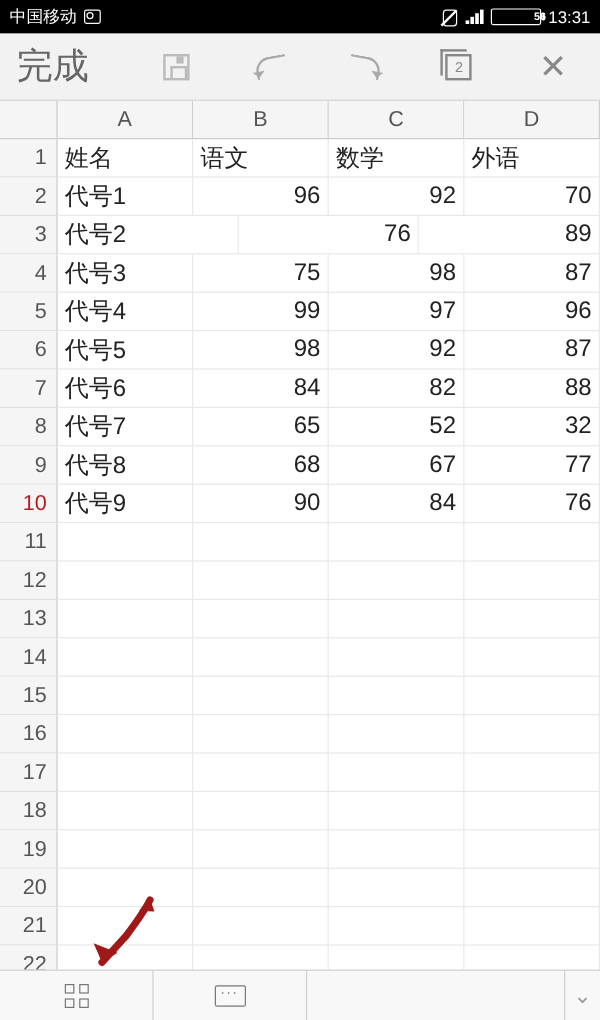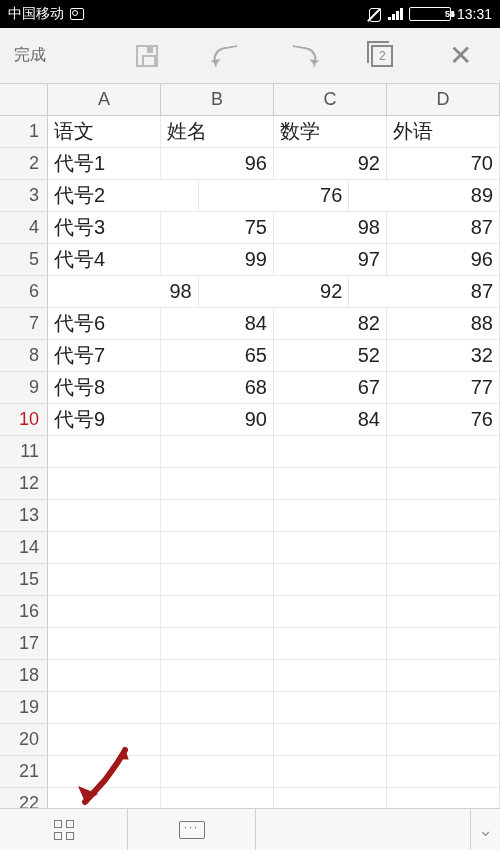--- a/index.html
+++ b/index.html
@@ -14,21 +14,21 @@
 .vibrate-icon::before { content: ""; position: absolute; width: 10px; height: 12px; border: 1.5px solid #fff; border-radius: 3px; left: 3px; top: 2px; }
 .vibrate-icon::after { content: ""; position: absolute; width: 18px; height: 1.5px; background: #fff; top: 8px; left: -1px; transform: rotate(-45deg); }
 .signal-icon { display: flex; align-items: flex-end; gap: 1px; height: 12px; }
 .signal-icon span { width: 3px; background: #fff; }
 .signal-icon span:nth-child(1){height:3px} .signal-icon span:nth-child(2){height:6px} .signal-icon span:nth-child(3){height:9px} .signal-icon span:nth-child(4){height:12px}
 .battery-icon { width: 26px; height: 14px; border: 1.5px solid #fff; border-radius: 2px; position: relative; display: flex; align-items: center; justify-content: center; font-size: 9px; font-weight: bold; padding-left: 40px; }
 .battery-icon::after { content: ""; position: absolute; right: -4px; top: 3px; width: 2px; height: 6px; background: #fff; border-radius: 0 1px 1px 0; }
 
 .toolbar { background: #f2f2f2; height: 56px; display: flex; align-items: center; border-bottom: 1px solid #d0d0d0; }
 .toolbar-btn { flex: 1; display: flex; align-items: center; justify-content: center; height: 100%; color: #888; font-size: 20px; }
-.done-btn { color: #666; font-size: 16px; padding-left: 14px; justify-content: flex-start; flex: 1.2; }
+.done-btn { color: #666; font-size: 30px; padding-left: 14px; justify-content: flex-start; flex: 1.2; }
 .save-icon { width: 22px; height: 22px; border: 2px solid #bbb; position: relative; }
 .save-icon::after { content: ""; position: absolute; bottom: 0; left: 4px; width: 10px; height: 8px; border: 2px solid #bbb; border-bottom: none; }
 .save-icon::before { content: ""; position: absolute; top: 0; right: 3px; width: 6px; height: 6px; background: #bbb; }
 .undo-arrow { width: 26px; height: 18px; border: 2px solid #aaa; border-bottom: none; border-right: none; border-radius: 12px 0 0 0; position: relative; transform: rotate(-10deg); }
 .undo-arrow::after { content: ""; position: absolute; left: -5px; bottom: -3px; border: 5px solid transparent; border-top-color: #aaa; }
 .redo-arrow { transform: scaleX(-1) rotate(-10deg); }
 .layers-icon { width: 22px; height: 22px; border: 2px solid #888; position: relative; display: flex; align-items: center; justify-content: center; font-size: 12px; color: #888; }
 .layers-icon::before { content: ""; position: absolute; top: -6px; left: -6px; width: 20px; height: 20px; border: 2px solid #888; border-right: none; border-bottom: none; }
 .close-icon { font-size: 28px; color: #888; font-weight: 300; }
 
@@ -100,22 +100,22 @@
   <div class="corner"></div>
   <div class="col-headers" id="col-headers">
       <div class="col-header">A</div>
       <div class="col-header">B</div>
       <div class="col-header">C</div>
       <div class="col-header">D</div>
     </div>
   <div class="rows" id="rows">
       <div class="row">
         <div class="row-header">1</div>
+        <div class="cell txt">姓名</div>
         <div class="cell txt">语文</div>
-        <div class="cell txt">姓名</div>
         <div class="cell txt">数学</div>
         <div class="cell txt">外语</div>
       </div>
       <div class="row">
         <div class="row-header">2</div>
         <div class="cell txt">代号1</div>
         <div class="cell num">96</div>
         <div class="cell num">92</div>
         <div class="cell num">70</div>
       </div>
@@ -134,20 +134,21 @@
       </div>
       <div class="row">
         <div class="row-header">5</div>
         <div class="cell txt">代号4</div>
         <div class="cell num">99</div>
         <div class="cell num">97</div>
         <div class="cell num">96</div>
       </div>
       <div class="row">
         <div class="row-header">6</div>
+        <div class="cell txt">代号5</div>
         <div class="cell num">98</div>
         <div class="cell num">92</div>
         <div class="cell num">87</div>
       </div>
       <div class="row">
         <div class="row-header">7</div>
         <div class="cell txt">代号6</div>
         <div class="cell num">84</div>
         <div class="cell num">82</div>
         <div class="cell num">88</div>

